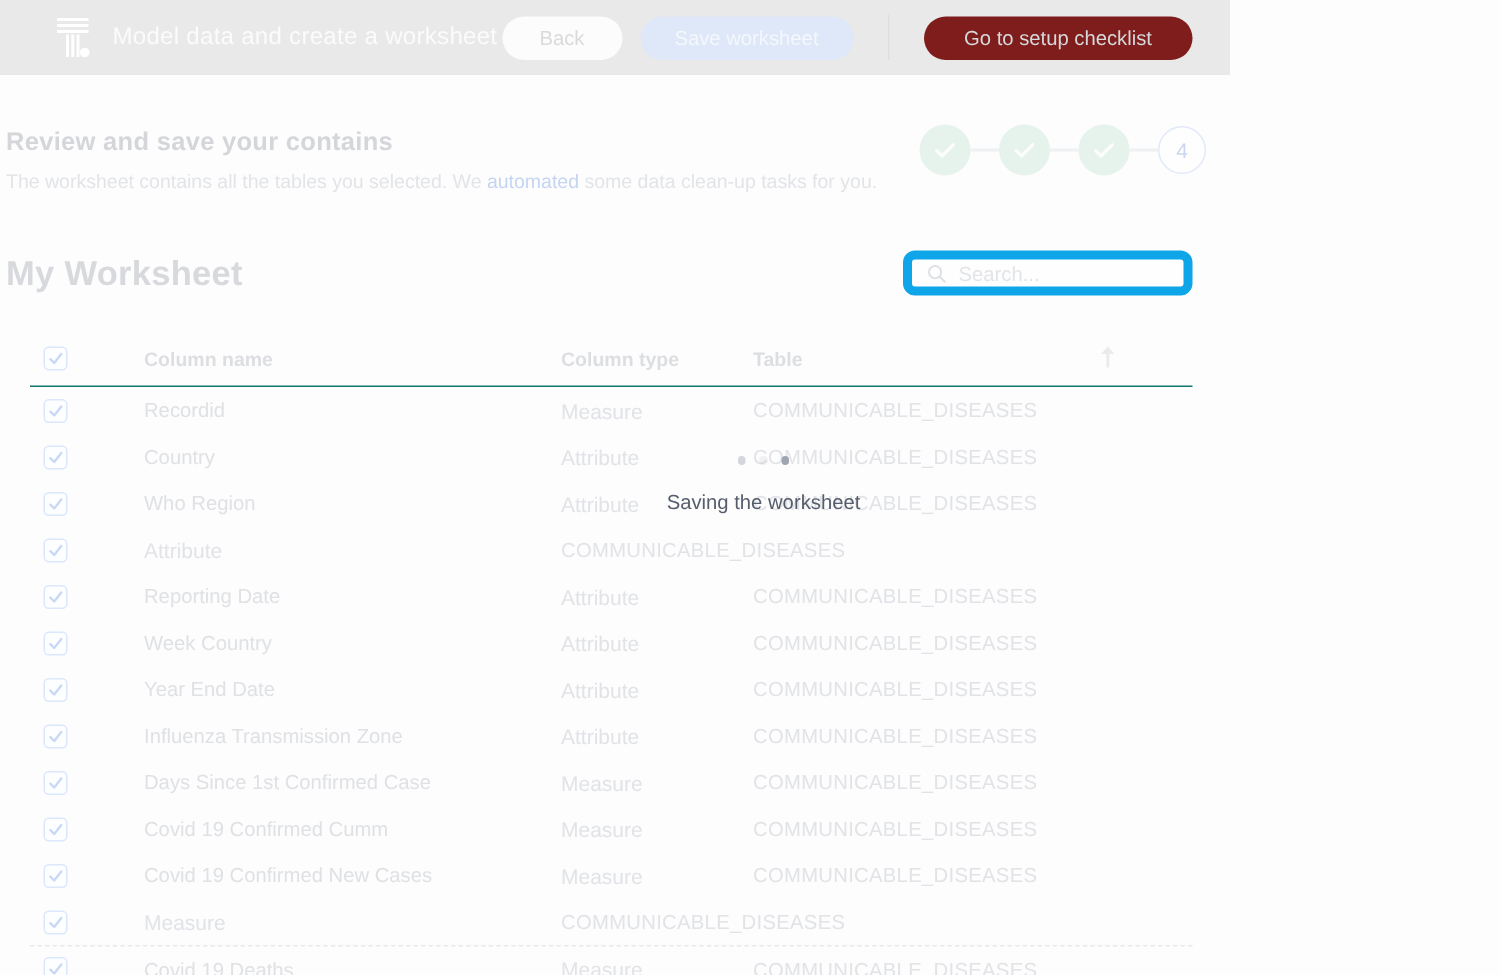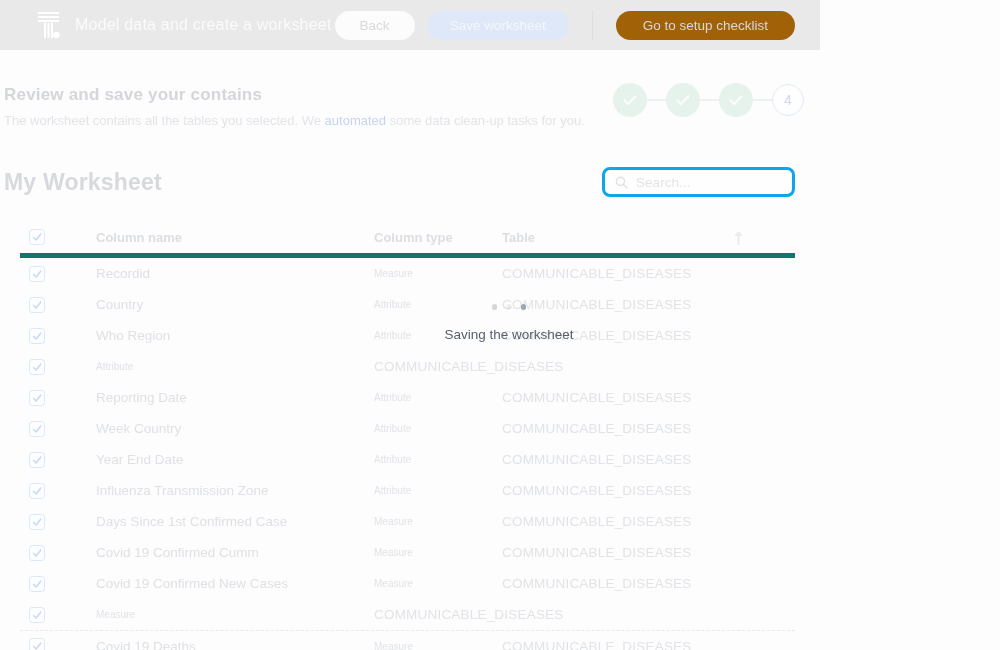--- a/index.html
+++ b/index.html
@@ -11,21 +11,21 @@
   .topbar { height:50px; background:#e9e9e9; display:flex; align-items:center;
             padding:0 25px 0 38px; }
   .logo { width:22px; height:28px; flex:0 0 auto; }
   .topbar-title { color:#fbfbfb; font-size:16px; font-weight:500; margin-left:15px;
                   letter-spacing:.2px; flex:1 1 auto; }
   .topbar-actions { display:flex; align-items:center; gap:12px; }
   .pill { border:none; border-radius:15px; height:29px; font-size:13.5px;
           font-family:"Liberation Sans", sans-serif; cursor:pointer; white-space:nowrap; }
   .pill-back { background:#fcfcfc; color:#d8dadc; padding:0 25px; }
   .pill-save { background:#dee8f8; color:#f4f7fc; padding:0 23px; }
-  .pill-checklist { background:#a16207; color:#d6d8da; padding:0 27px; }
+  .pill-checklist { background:#7f1d1d; color:#d6d8da; padding:0 27px; }
   .topbar-divider { width:1px; height:30px; background:#dedede; margin:0 11px; }
 
   
   .page { padding:35px 25px 0 4px; }
   .review-head { display:flex; justify-content:space-between; align-items:flex-start; }
   .review-title { font-size:17px; font-weight:700; color:#d4d6d9; letter-spacing:.2px; }
   .review-sub { margin-top:8px; font-size:13px; color:#e2e4e7; }
   .review-sub .link { color:#c5d4f0; cursor:pointer; }
 
   
@@ -34,37 +34,37 @@
                display:flex; align-items:center; justify-content:center; }
   .step-current { width:32px; height:32px; border-radius:50%; background:#fefefe;
                   border:1.5px solid #e2e9f8; color:#cbd6ef; font-size:14px;
                   display:flex; align-items:center; justify-content:center; }
   .step-line { width:19px; height:1.5px; background:#eef0f2; }
 
   
   .ws-head { display:flex; justify-content:space-between; align-items:center;
              margin-top:39px; }
   .ws-title { font-size:23px; font-weight:700; color:#d7d9dc; letter-spacing:.2px; }
-  .search { width:193px; height:30px; border:3px solid #0ea5e9; border-radius:8px;
+  .search { width:193px; height:30px; border:6px solid #0ea5e9; border-radius:8px;
             background:#fefefe; display:flex; align-items:center; padding:0 10px; gap:8px; }
   .search input { border:none; outline:none; background:transparent; width:100%;
                   font-size:13.5px; color:#9aa1ab; font-family:"Liberation Sans", sans-serif; }
   .search input::placeholder { color:#e2e4e7; }
 
   
   .table { margin-left:16px; margin-top:24px; }
   .t-grid { display:grid; grid-template-columns:67px 278px 128px 1fr;
             align-items:center; padding-left:9px; position:relative; }
-  .thead { height:37px; border-bottom:5px solid #0f766e; }
+  .thead { height:37px; border-bottom:1px solid #0f766e; }
   .th { font-size:13px; font-weight:700; color:#dcdee1; }
   .sort-arrow { position:absolute; left:713px; top:10px; }
   .row { height:31px; }
   .row:last-child { border-top:1px dashed #e9e9eb; }
   .cell-name { font-size:13.5px; color:#dfe1e4; }
-  .cell-type { font-size:10px; color:#e1e3e6; }
+  .cell-type { font-size:14px; color:#e1e3e6; }
   .cell-table { font-size:13.5px; color:#e1e3e6; letter-spacing:.2px; }
 
   .checkbox { width:16px; height:16px; border:1.5px solid #dbe7fa; border-radius:3.5px;
               background:#fdfeff; display:inline-flex; align-items:center;
               justify-content:center; cursor:pointer; }
 
   
   .loader { position:absolute; left:409px; top:304px; width:200px; text-align:center; }
   .dots { display:flex; justify-content:center; gap:9px; height:6px; }
   .dot { width:5.5px; height:5.5px; border-radius:50%; background:#9aa0ad; }

